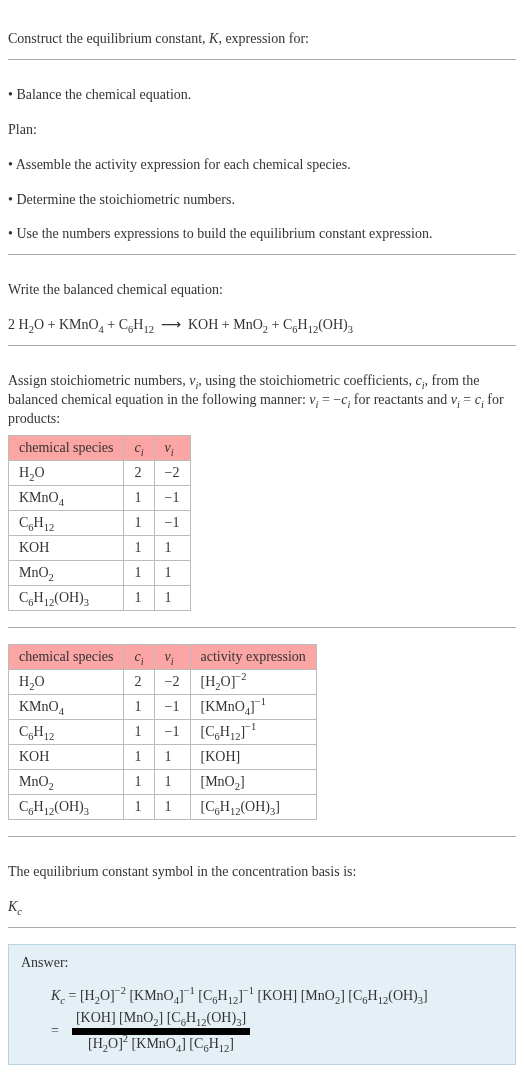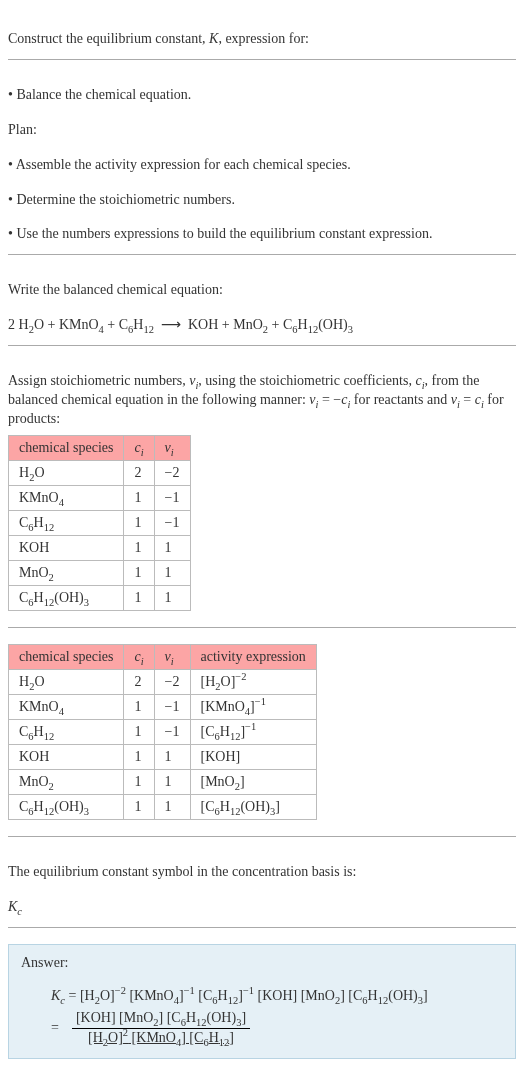--- a/index.html
+++ b/index.html
@@ -50,27 +50,26 @@
   .indent {
     padding-left: 30px;
   }
   .frac {
     display: inline-block;
     vertical-align: middle;
     text-align: center;
   }
   .frac .num {
     display: block;
-    border-bottom: 1px solid #000000;
+    border-bottom: 7px solid #000000;
     padding: 0 4px;
   }
   .frac .den {
     display: block;
     padding: 0 4px;
-    text-decoration: underline;
   }
   sub, sup {
     font-size: 0.75em;
     line-height: 0;
   }
 </style>
 </head>
 <body>
 
 <div class="section">

